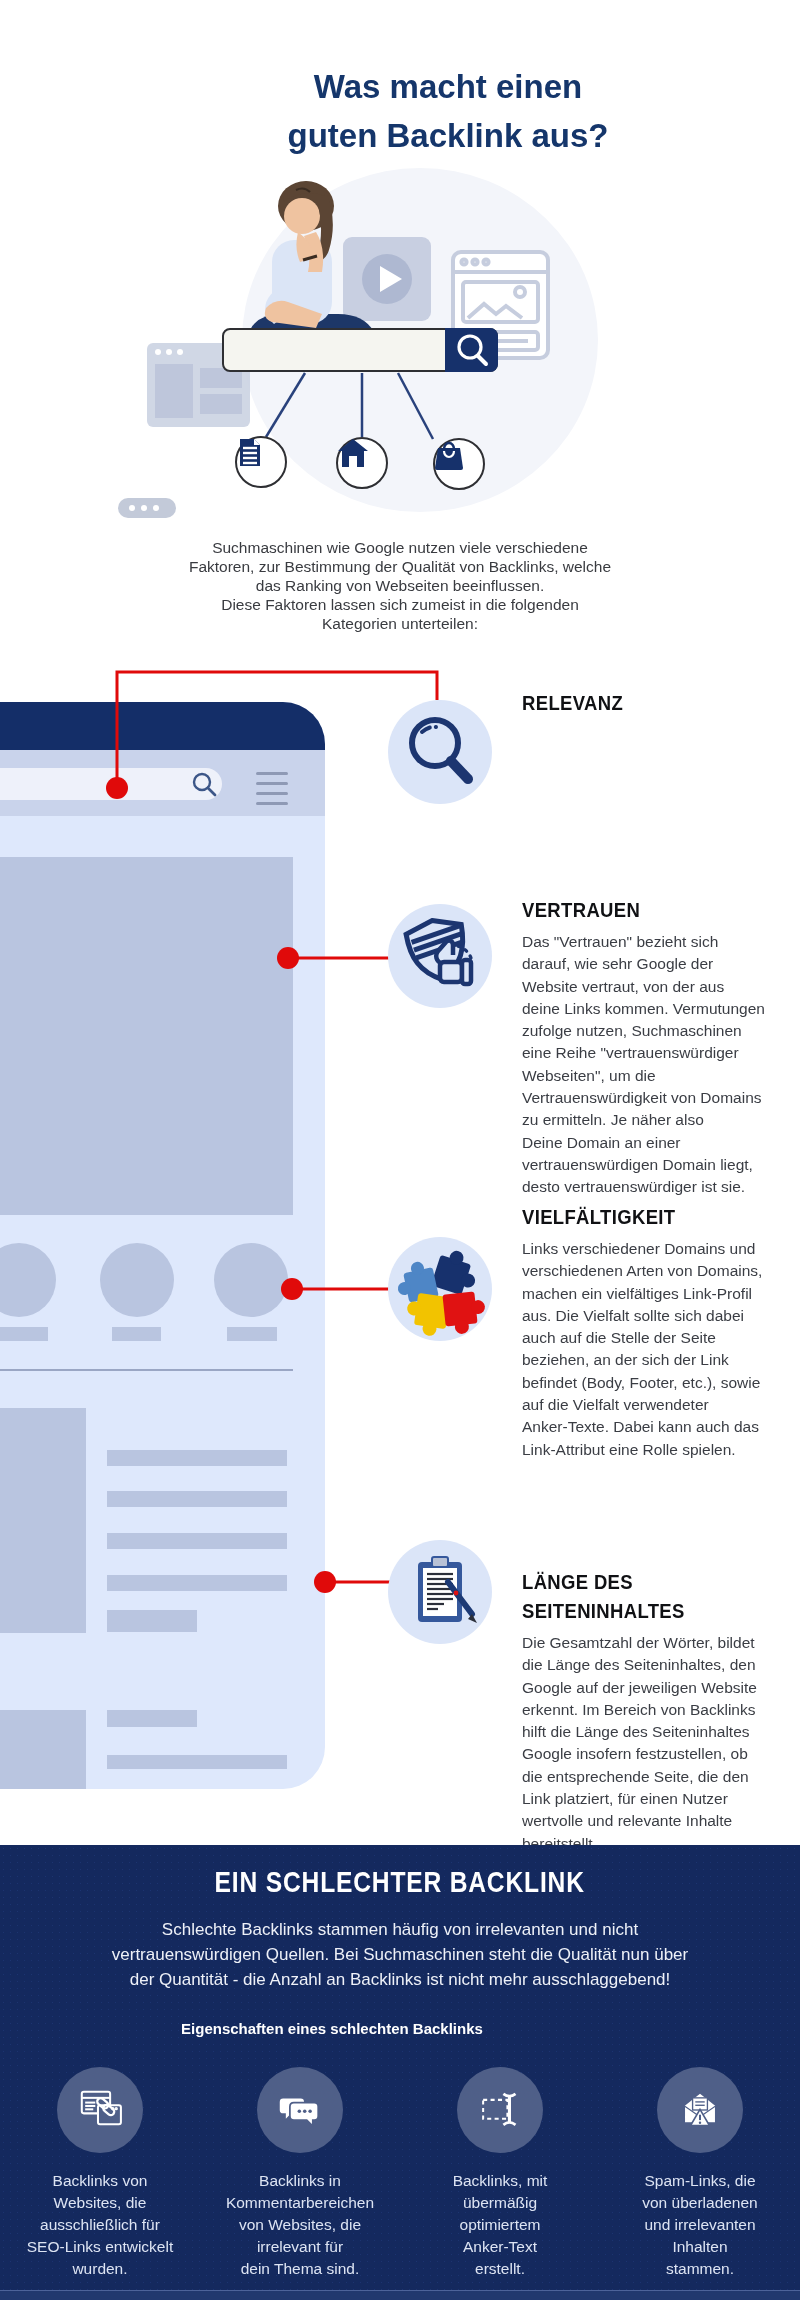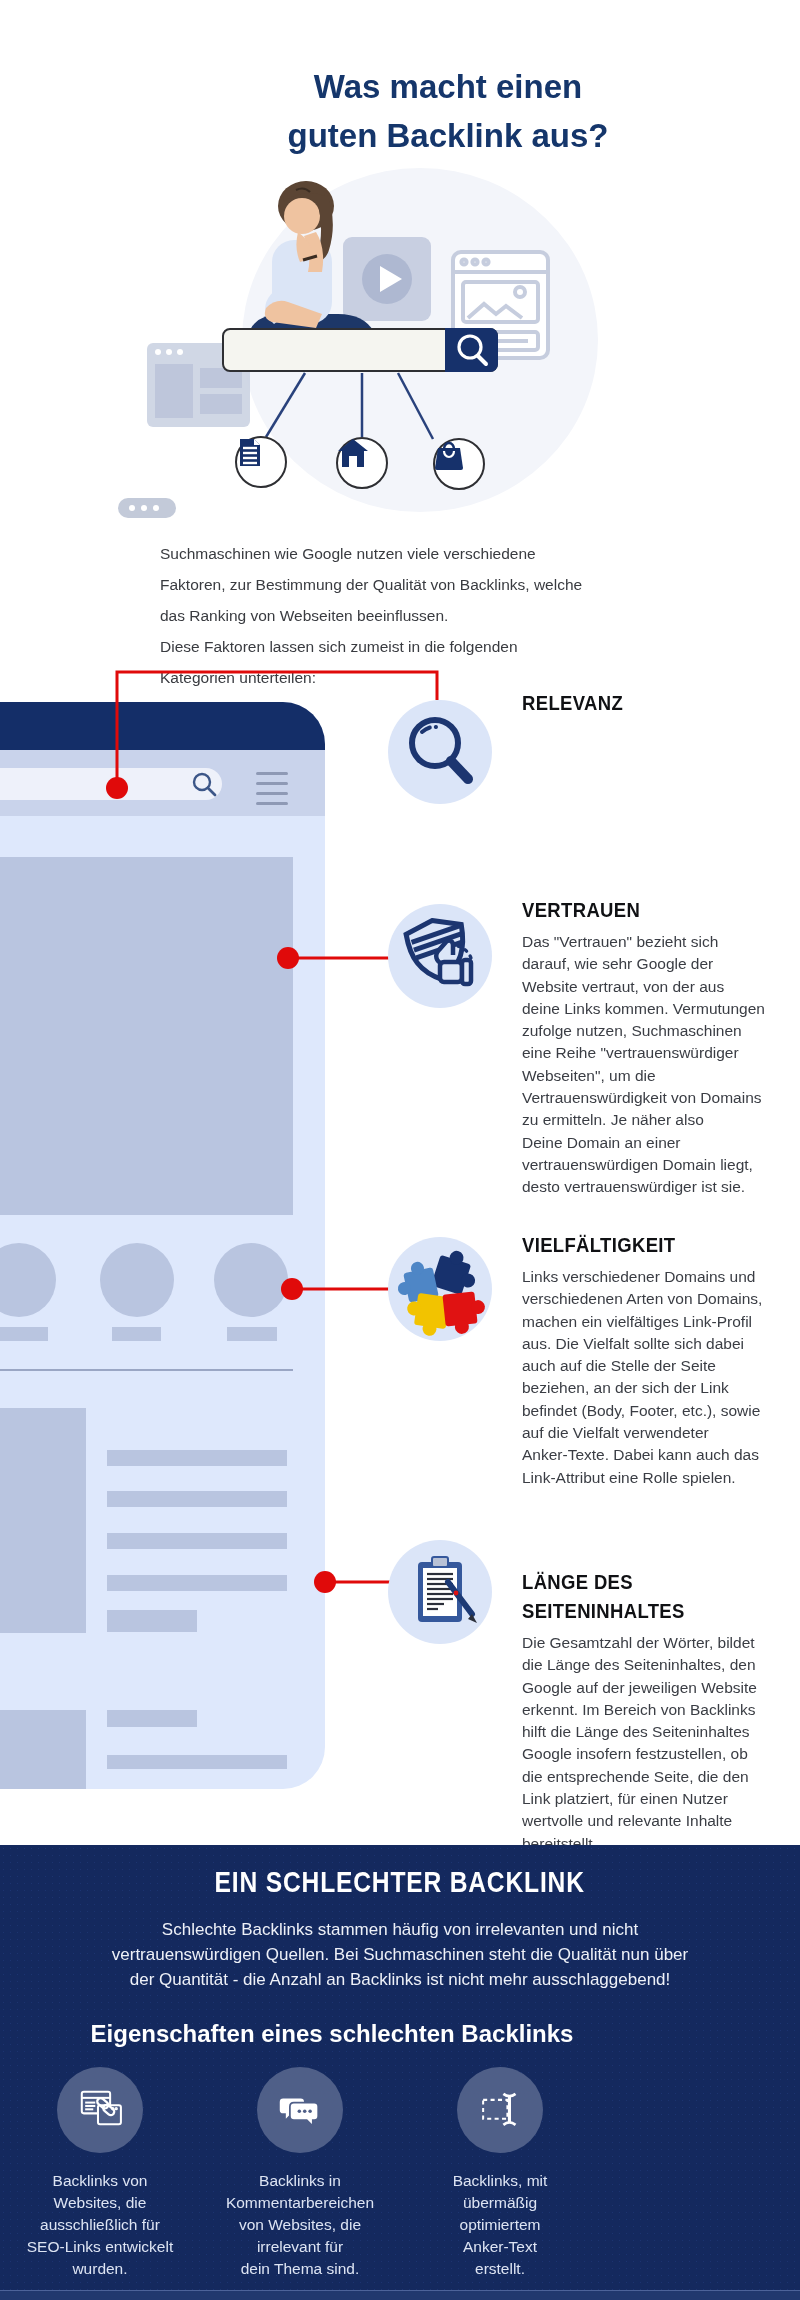--- a/index.html
+++ b/index.html
@@ -16,22 +16,22 @@
   .hero{left:0;top:140px;width:800px;height:400px;}
   .hero svg{position:absolute;left:0;top:0;}
   .search-bar{left:222px;top:188px;width:276px;height:44px;background:#f5f5f0;
     border:2px solid #2e2f33;border-radius:8px;box-sizing:border-box;}
   .search-btn{right:-2px;top:-2px;width:53px;height:44px;background:#16316b;
     border-radius:0 8px 8px 0;}
   .hero-circle{width:52px;height:52px;border-radius:50%;background:#ffffff;
     border:2.5px solid #2e2f33;box-sizing:border-box;display:flex;align-items:center;justify-content:center;}
 
   
-  .intro-text{left:160px;top:538px;width:480px;text-align:left;
-    font-size:15.5px;line-height:31px;color:#393b40;}
+  .intro-text{left:160px;top:538px;width:480px;text-align:center;
+    font-size:15.5px;line-height:19px;color:#393b40;}
 
   
   .factors{left:0;top:650px;width:740px;height:1195px;}
   .mockup{left:0;top:52px;width:325px;height:1087px;background:#dee8fc;
     border-radius:0 42px 42px 0;overflow:hidden;}
   .mock-dots{background-image:radial-gradient(#aab6d4 0.8px,transparent 0.9px);background-size:6px 6px;}
   .mock-header{left:0;top:0;width:325px;height:48px;background:#142e68;}
   .mock-toolbar{left:0;top:48px;width:325px;height:66px;background:#c9d3eb;}
   .mock-pill{left:-24px;top:66px;width:246px;height:32px;background:#eef1fa;border-radius:17px;}
   .mock-burger{width:32px;height:3px;border-radius:2px;background:#8e99b5;left:256px;}
@@ -45,21 +45,21 @@
   .factor-body{font-size:15.5px;line-height:22.3px;color:#3a3d44;margin:0;}
   .connector-svg{left:0;top:0;z-index:2;pointer-events:none;}
 
   
   .bad{left:0;top:1845px;width:800px;height:455px;background:#14295e;
     background-image:radial-gradient(#1c3470 0.8px,transparent 0.9px);background-size:7px 7px;}
   .bad-title{left:0;top:20px;width:800px;text-align:center;font-size:30px;font-weight:800;
     color:#ffffff;letter-spacing:1px;}
   .bad-title span{display:inline-block;transform:scaleX(.82);}
   .bad-par{left:60px;top:72px;width:680px;text-align:center;font-size:17px;line-height:25px;color:#eef1f8;}
-  .bad-sub{left:0;top:175px;width:664px;text-align:center;font-size:24px;font-weight:700;color:#ffffff;}
+  .bad-sub{left:0;top:175px;width:664px;text-align:center;font-size:15px;font-weight:700;color:#ffffff;}
   .bad-items{left:0;top:222px;width:800px;display:flex;}
   .bad-item{width:200px;display:flex;flex-direction:column;align-items:center;}
   .bad-icon-circle{width:86px;height:86px;border-radius:50%;background:#4f5f88;
     display:flex;align-items:center;justify-content:center;}
   .bad-caption{margin-top:17px;text-align:center;font-size:15.5px;line-height:22px;color:#dde4f3;}
   .bad-strip{left:0;bottom:0;width:800px;height:9px;background:#21386e;border-top:1px solid #4d639a;}
 </style>
 </head>
 <body>
 
@@ -287,21 +287,21 @@
             <circle cx="44" cy="92" r="7"></circle>
             <circle cx="26" cy="74" r="7"></circle>
         </g>
         <g transform="rotate(-6 72 72)" fill="#e01212">
           <rect x="56" y="56" width="32" height="32" rx="3"></rect>
             <circle cx="90" cy="72" r="7"></circle>
             <circle cx="72" cy="90" r="7"></circle>
         </g>
       </svg>
     </div>
-    <div class="abs factor-text" style="top:580px;">
+    <div class="abs factor-text" style="top:552px;">
       <div class="factor-title preline">VIELFÄLTIGKEIT</div>
       <p class="factor-body preline">Links verschiedener Domains und
 verschiedenen Arten von Domains,
 machen ein vielfältiges Link-Profil
 aus. Die Vielfalt sollte sich dabei
 auch auf die Stelle der Seite
 beziehen, an der sich der Link
 befindet (Body, Footer, etc.), sowie
 auf die Vielfalt  verwendeter
 Anker-Texte. Dabei kann auch das
@@ -407,18 +407,37 @@
             <path d="M48,65 q9,-7 18,0" fill="none" stroke="#ffffff" stroke-width="4"></path>
           </svg>
         </div>
         <div class="bad-caption preline">Backlinks, mit
 übermäßig
 optimiertem
 Anker-Text
 erstellt.</div>
       </div>
 
+      <div class="bad-item">
+        <div class="bad-icon-circle">
+          <svg width="58" height="58" viewBox="0 0 86 86">
+            <polygon points="20,37 43,19 66,37 66,62 20,62" fill="#ffffff"></polygon>
+            <rect x="32" y="25" width="22" height="18" fill="#ffffff" stroke="#4f5f88" stroke-width="2"></rect>
+            <line x1="36" y1="31" x2="50" y2="31" stroke="#4f5f88" stroke-width="2"></line>
+            <line x1="36" y1="36" x2="50" y2="36" stroke="#4f5f88" stroke-width="2"></line>
+            <polygon points="20,37 43,53 66,37 66,62 20,62" fill="#ffffff" stroke="#4f5f88" stroke-width="1.6"></polygon>
+            <polygon points="43,42 57,66 29,66" fill="#ffffff" stroke="#4f5f88" stroke-width="2.4"></polygon>
+            <line x1="43" y1="50" x2="43" y2="58" stroke="#4f5f88" stroke-width="3"></line>
+            <circle cx="43" cy="62" r="1.8" fill="#4f5f88"></circle>
+          </svg>
+        </div>
+        <div class="bad-caption preline">Spam-Links, die
+von überladenen
+und irrelevanten
+Inhalten
+stammen.</div>
+      </div>
     </div>
 
     <div class="abs bad-strip"></div>
   </div>
 
 </div>
 
 </body></html>

